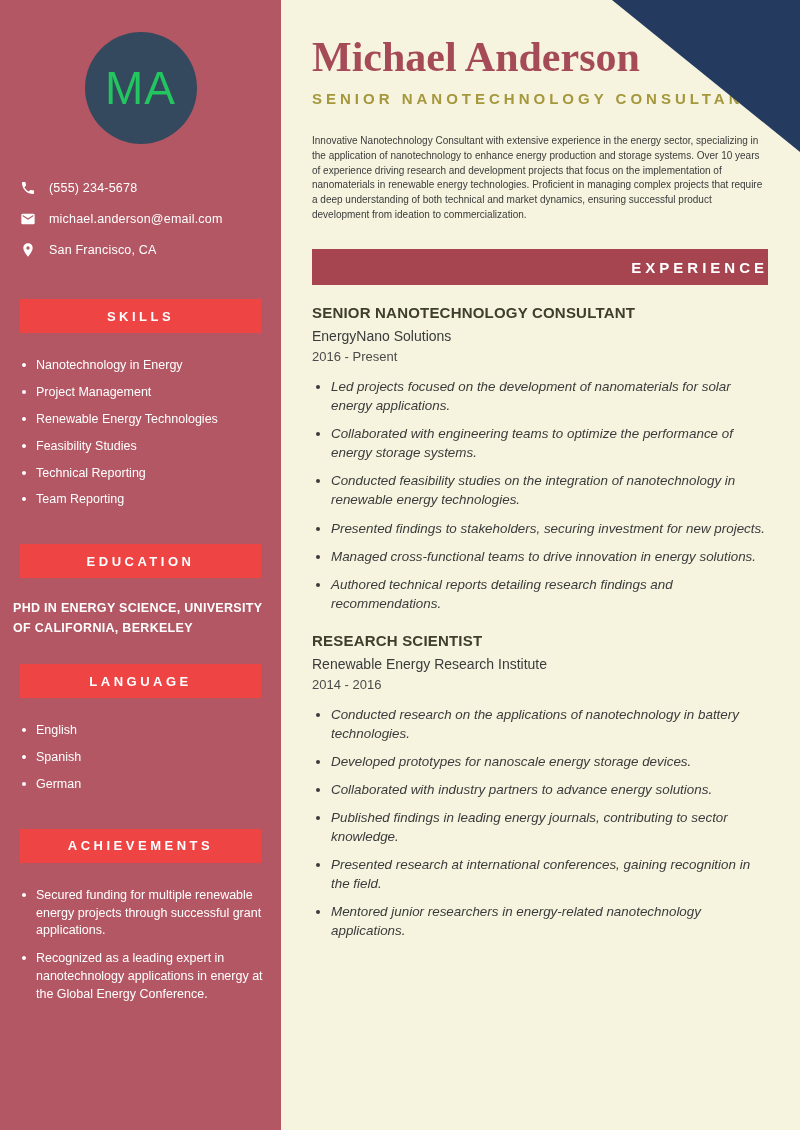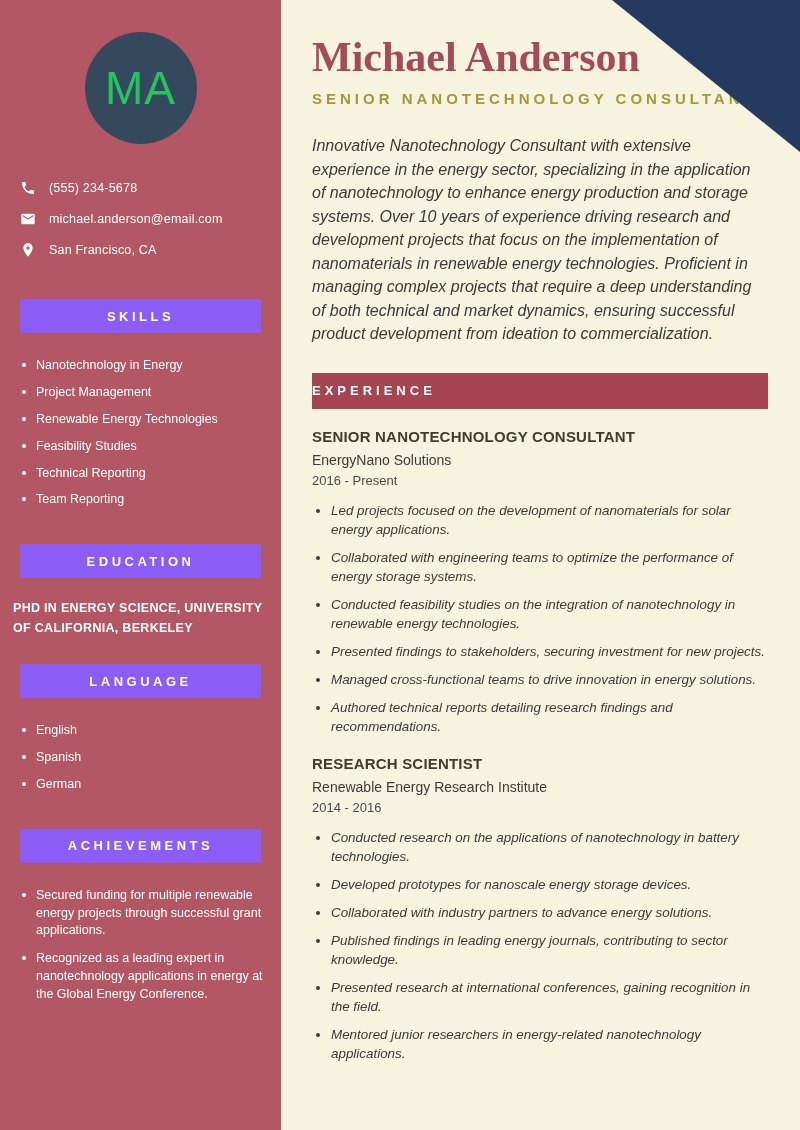--- a/index.html
+++ b/index.html
@@ -44,21 +44,21 @@
     display: flex; align-items: center;
     margin-bottom: 15px;
   }
   .cicon { width: 16px; height: 16px; margin-right: 13px; flex: 0 0 16px; display: inline-flex; }
   .cicon svg { width: 16px; height: 16px; }
   .ctext { font-size: 12.5px; letter-spacing: 0.2px; }
 
   .band {
     margin: 26px 20px 0 20px;
     height: 34px;
-    background: #8b5cf6;
+    background: #ef4444;
     display: flex; align-items: center; justify-content: center;
     font-size: 13px; font-weight: bold; letter-spacing: 3.5px;
   }
   .slist { list-style: none; margin-top: 24px; padding: 0 4px 0 22px; }
   .slist li {
     position: relative;
     padding-left: 14px;
     font-size: 12.5px;
     line-height: 1.35;
     margin-bottom: 10px;
@@ -104,33 +104,32 @@
   }
   .person-title {
     margin-top: 10px;
     font-size: 15px;
     font-weight: bold;
     letter-spacing: 4px;
     color: #a5973b;
   }
   .summary {
     margin-top: 27px;
-    font-size: 16px;
+    font-size: 10px;
     line-height: 1.47;
     color: #3b3b3b;
     max-width: 462px;
-    font-style: italic;
   }
   .exp-band {
     margin-top: 27px;
     height: 36px;
     background: #a64450;
     color: #ffffff;
-    display: flex; align-items: center; justify-content: flex-start;
-    font-size: 13px; font-weight: bold; letter-spacing: 4px;
+    display: flex; align-items: center; justify-content: flex-end;
+    font-size: 15px; font-weight: bold; letter-spacing: 4px;
   }
   .job { margin-top: 19px; }
   .job-role {
     font-size: 15px;
     font-weight: bold;
     color: #3e3e2c;
     letter-spacing: 0.2px;
   }
   .job-company { margin-top: 7px; font-size: 14px; color: #3b3b3b; }
   .job-dates { margin-top: 5px; font-size: 13px; color: #4b4b4b; }

